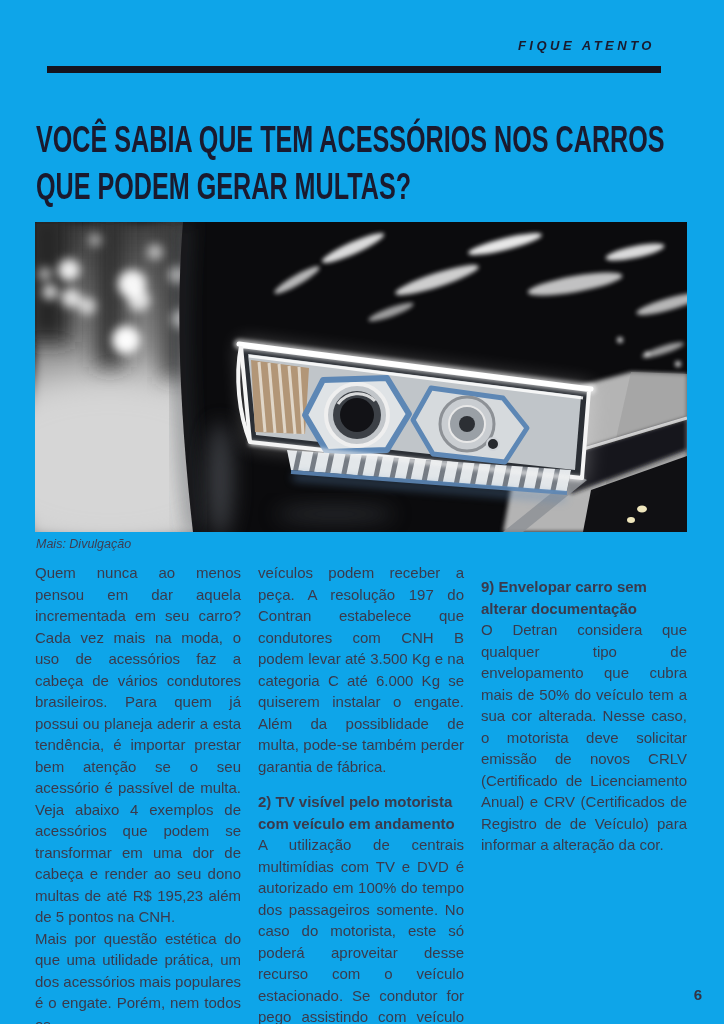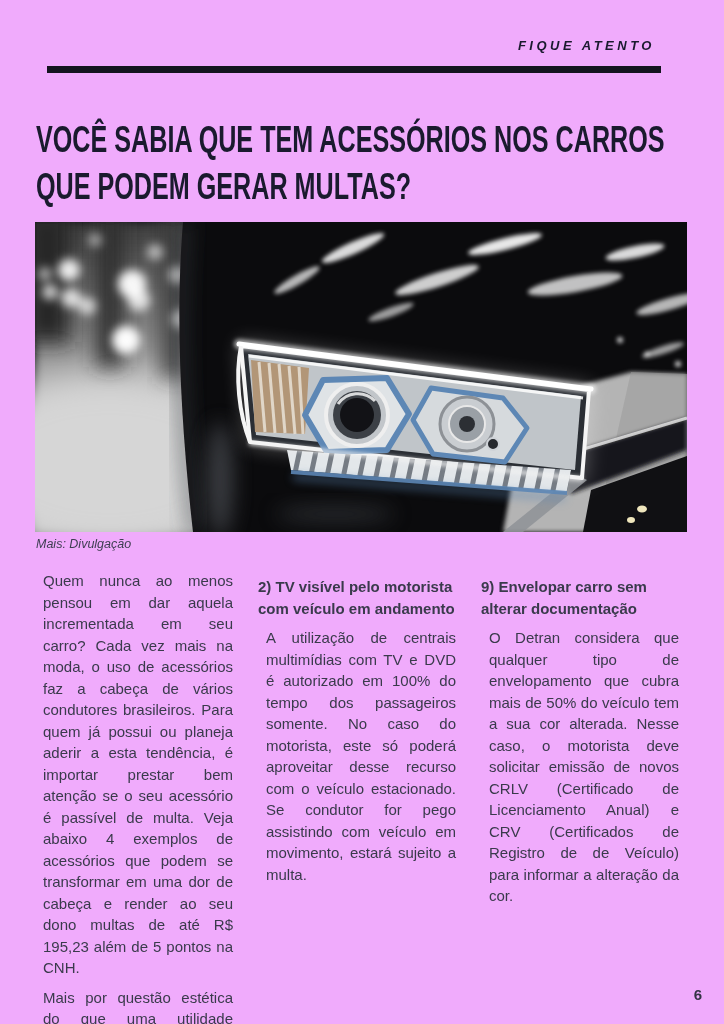--- a/index.html
+++ b/index.html
@@ -1,31 +1,31 @@
 <!DOCTYPE html>
 <html><head>
 <meta charset="utf-8">
 <style>
   html,body{margin:0;padding:0;}
   body{width:724px;height:1024px;background:#ffffff;font-family:"Liberation Sans",sans-serif;position:relative;overflow:hidden;}
-  .page{position:absolute;inset:0;background:#f0abfc;}
+  .page{position:absolute;inset:0;background:#0ea5e9;}
 
   .kicker{position:absolute;top:38px;right:69px;font-size:13px;font-style:italic;letter-spacing:3.5px;color:#1a1a2e;font-weight:bold;}
   .rule{position:absolute;left:47px;top:66px;width:614px;height:7px;background:#14141f;}
 
   .title{position:absolute;left:36px;top:116px;color:#1a1a2e;font-weight:bold;font-size:37px;line-height:47px;transform:scaleX(0.68);transform-origin:left top;white-space:nowrap;}
   .title span{display:block;}
 
   .photo{position:absolute;left:35px;top:222px;width:652px;height:310px;}
   .photo svg{display:block;}
   .caption{position:absolute;left:36px;top:537px;font-size:12.5px;font-style:italic;color:#3e3e52;}
 
   .columns{position:absolute;left:35px;top:562px;width:652px;display:flex;gap:17px;}
   .col{width:206px;font-size:15px;line-height:21.5px;color:#3a3a4c;text-align:justify;}
-  .col p{margin:8px;}
+  .col p{margin:0;}
   .col .hd{margin:14px 0 0 0;font-weight:bold;text-align:left;}
 
   .pagenum{position:absolute;right:22px;top:986px;font-size:15px;font-weight:bold;color:#333344;}
 </style>
 </head>
 <body>
 
 <div class="page">
 
   <div class="kicker">FIQUE ATENTO</div>
@@ -157,20 +157,21 @@
     </svg>
   </div>
   <div class="caption">Mais: Divulgação</div>
 
   <div class="columns">
     <div class="col">
       <p>Quem nunca ao menos pensou em dar aquela incrementada em seu carro? Cada vez mais na moda, o uso de acessórios faz a cabeça de vários condutores brasileiros. Para quem já possui ou planeja aderir a esta tendência, é importar prestar bem atenção se o seu acessório é passível de multa. Veja abaixo 4 exemplos de acessórios que podem se transformar em uma dor de cabeça e render ao seu dono multas de até R$ 195,23 além de 5 pontos na CNH.</p>
       <p>Mais por questão estética do que uma utilidade prática, um dos acessórios mais populares é o engate. Porém, nem todos os</p>
     </div>
     <div class="col">
+      <p>veículos podem receber a peça. A resolução 197 do Contran estabelece que condutores com CNH B podem levar até 3.500 Kg e na categoria C até 6.000 Kg se quiserem instalar o engate. Além da possiblidade de multa, pode-se também perder garantia de fábrica.</p>
       <p class="hd">2) TV visível pelo motorista com veículo em andamento</p>
       <p>A utilização de centrais multimídias com TV e DVD é autorizado em 100% do tempo dos passageiros somente. No caso do motorista, este só poderá aproveitar desse recurso com o veículo estacionado. Se condutor for pego assistindo com veículo em movimento, estará sujeito a multa.</p>
 
     </div>
     <div class="col">
       <p class="hd">9) Envelopar carro sem alterar documentação</p>
       <p>O Detran considera que qualquer tipo de envelopamento que cubra mais de 50% do veículo tem a sua cor alterada. Nesse caso, o motorista deve solicitar emissão de novos CRLV (Certificado de Licenciamento Anual) e CRV (Certificados de Registro de de Veículo) para informar a alteração da cor.</p>
 
     </div>
   </div>

